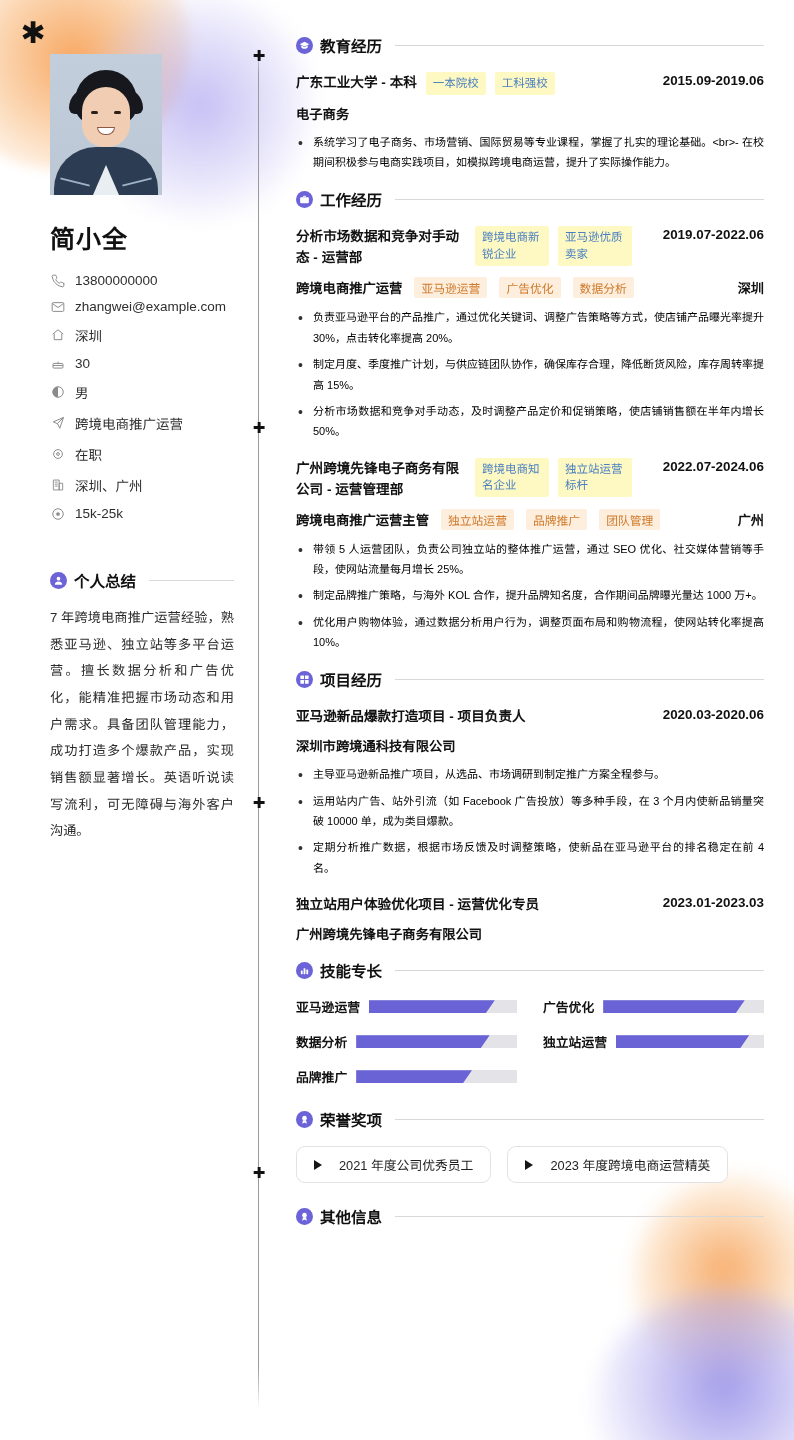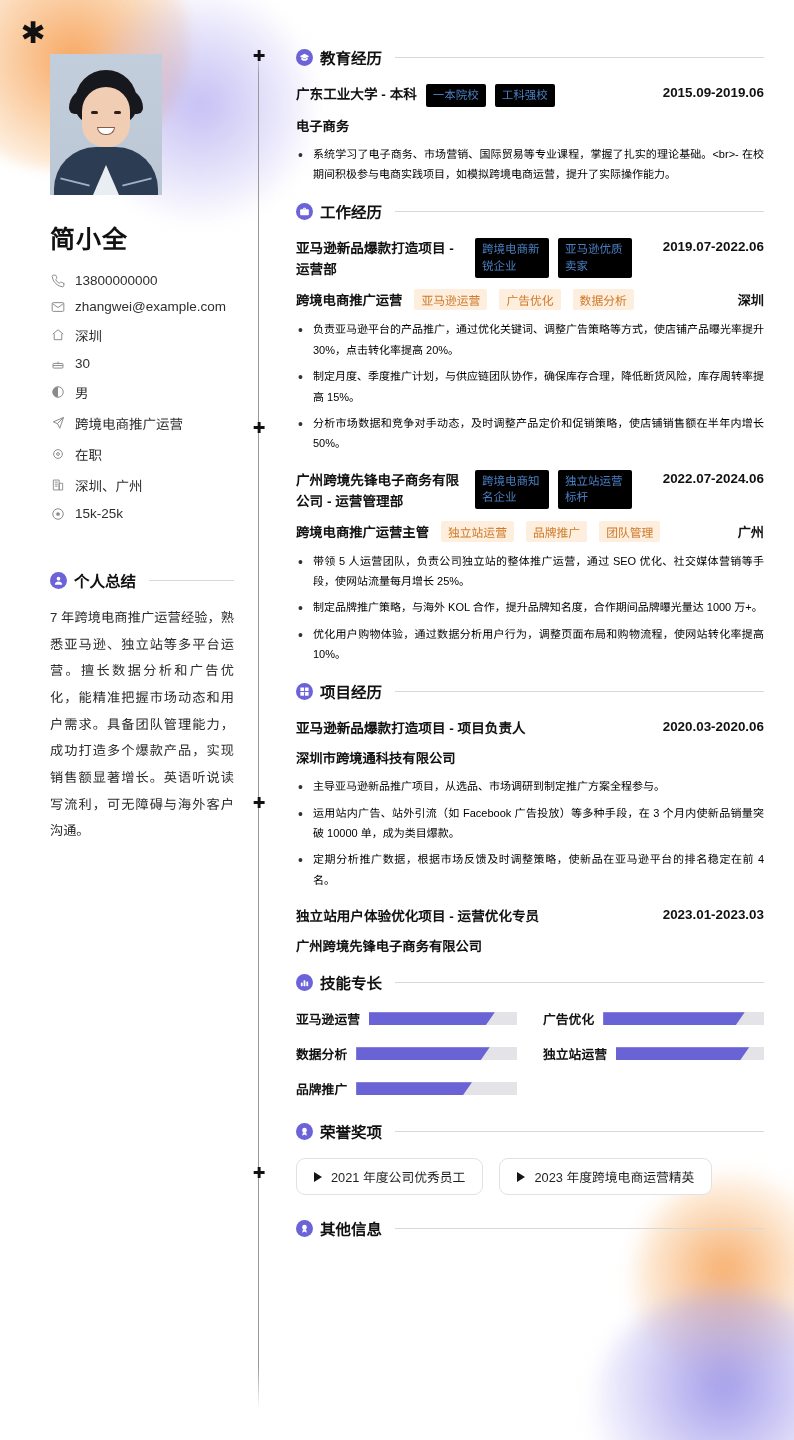--- a/index.html
+++ b/index.html
@@ -71,21 +71,21 @@
   }
   .divider-plus {
     position: absolute; left: -7px;
     width: 16px; height: 16px; color: #111;
     font-size: 15px; line-height: 16px; text-align: center;
     font-family: "DejaVu Sans", sans-serif;
   }
   .col-right {
     position: absolute; left: 296px; top: 0;
     width: 468px; height: 1184px;
-    padding-top: 46px;
+    padding-top: 34px;
   }
 
   
   .avatar-wrap {
     position: relative; width: 112px; height: 141px; margin: 14px 0 0 2px;
   }
   .avatar {
     width: 112px; height: 141px;
     background: linear-gradient(to bottom, #c3cedd 0%, #bcc7d6 100%);
     position: relative; overflow: hidden;
@@ -183,21 +183,21 @@
   .entry-row1 {
     display: flex; align-items: flex-start; gap: 9px;
   }
   .org {
     font-size: 13.6px; font-weight: 700; color: #111;
     line-height: 1.55; max-width: 170px;
   }
   .org.wide { max-width: 330px; }
   .tagset { display: flex; gap: 9px; flex: 1; flex-wrap: wrap; }
   .tag-blue {
-    background: #000000; color: #4a7fc1;
+    background: #fef9c3; color: #4a7fc1;
     font-size: 11.5px; line-height: 1.45;
     padding: 3px 7px; border-radius: 2px;
     max-width: 74px; text-align: left;
   }
   .date {
     margin-left: auto; font-size: 13.4px; font-weight: 700;
     color: #111; white-space: nowrap; padding-top: 1px;
   }
   .entry-row2 {
     display: flex; align-items: center; gap: 12px; margin-top: 9px;
@@ -240,21 +240,21 @@
   }
   .skill-fill {
     position: absolute; left: 0; top: 0; height: 100%;
     background: #6a63d6;
     clip-path: polygon(0 0, 100% 0, calc(100% - 9px) 100%, 0 100%);
   }
 
   
   .honors { display: flex; gap: 16px; margin-top: 2px; }
   .honor-chip {
-    display: flex; align-items: center; gap: 9px;
+    display: flex; align-items: center; gap: 17px;
     border: 1px solid #e2e2e6; border-radius: 9px;
     padding: 8px 17px; font-size: 12.8px; color: #1f1f1f;
     background: #fff;
   }
   .honor-tri {
     width: 0; height: 0; flex: none;
     border-left: 8px solid #151515;
     border-top: 5px solid transparent;
     border-bottom: 5px solid transparent;
   }
@@ -448,21 +448,21 @@
               <rect x="2.5" y="7" width="19" height="13" rx="2"></rect>
               <path d="M9 7V5.2A1.2 1.2 0 0 1 10.2 4h3.6A1.2 1.2 0 0 1 15 5.2V7h-2V6h-2v1z"></path>
             </svg>
         </span>
         <span class="sec-title">工作经历</span>
         <span class="sec-rule"></span>
       </div>
 
       <div class="entry">
         <div class="entry-row1">
-          <span class="org">亚马逊新品爆款打造项目 - 运营部</span>
+          <span class="org">分析市场数据和竞争对手动态 - 运营部</span>
           <span class="tagset">
             <span class="tag-blue">跨境电商新锐企业</span>
             <span class="tag-blue">亚马逊优质卖家</span>
           </span>
           <span class="date">2019.07-2022.06</span>
         </div>
         <div class="entry-row2">
           <span class="role">跨境电商推广运营</span>
           <span class="tag-orange">亚马逊运营</span>
           <span class="tag-orange">广告优化</span>

